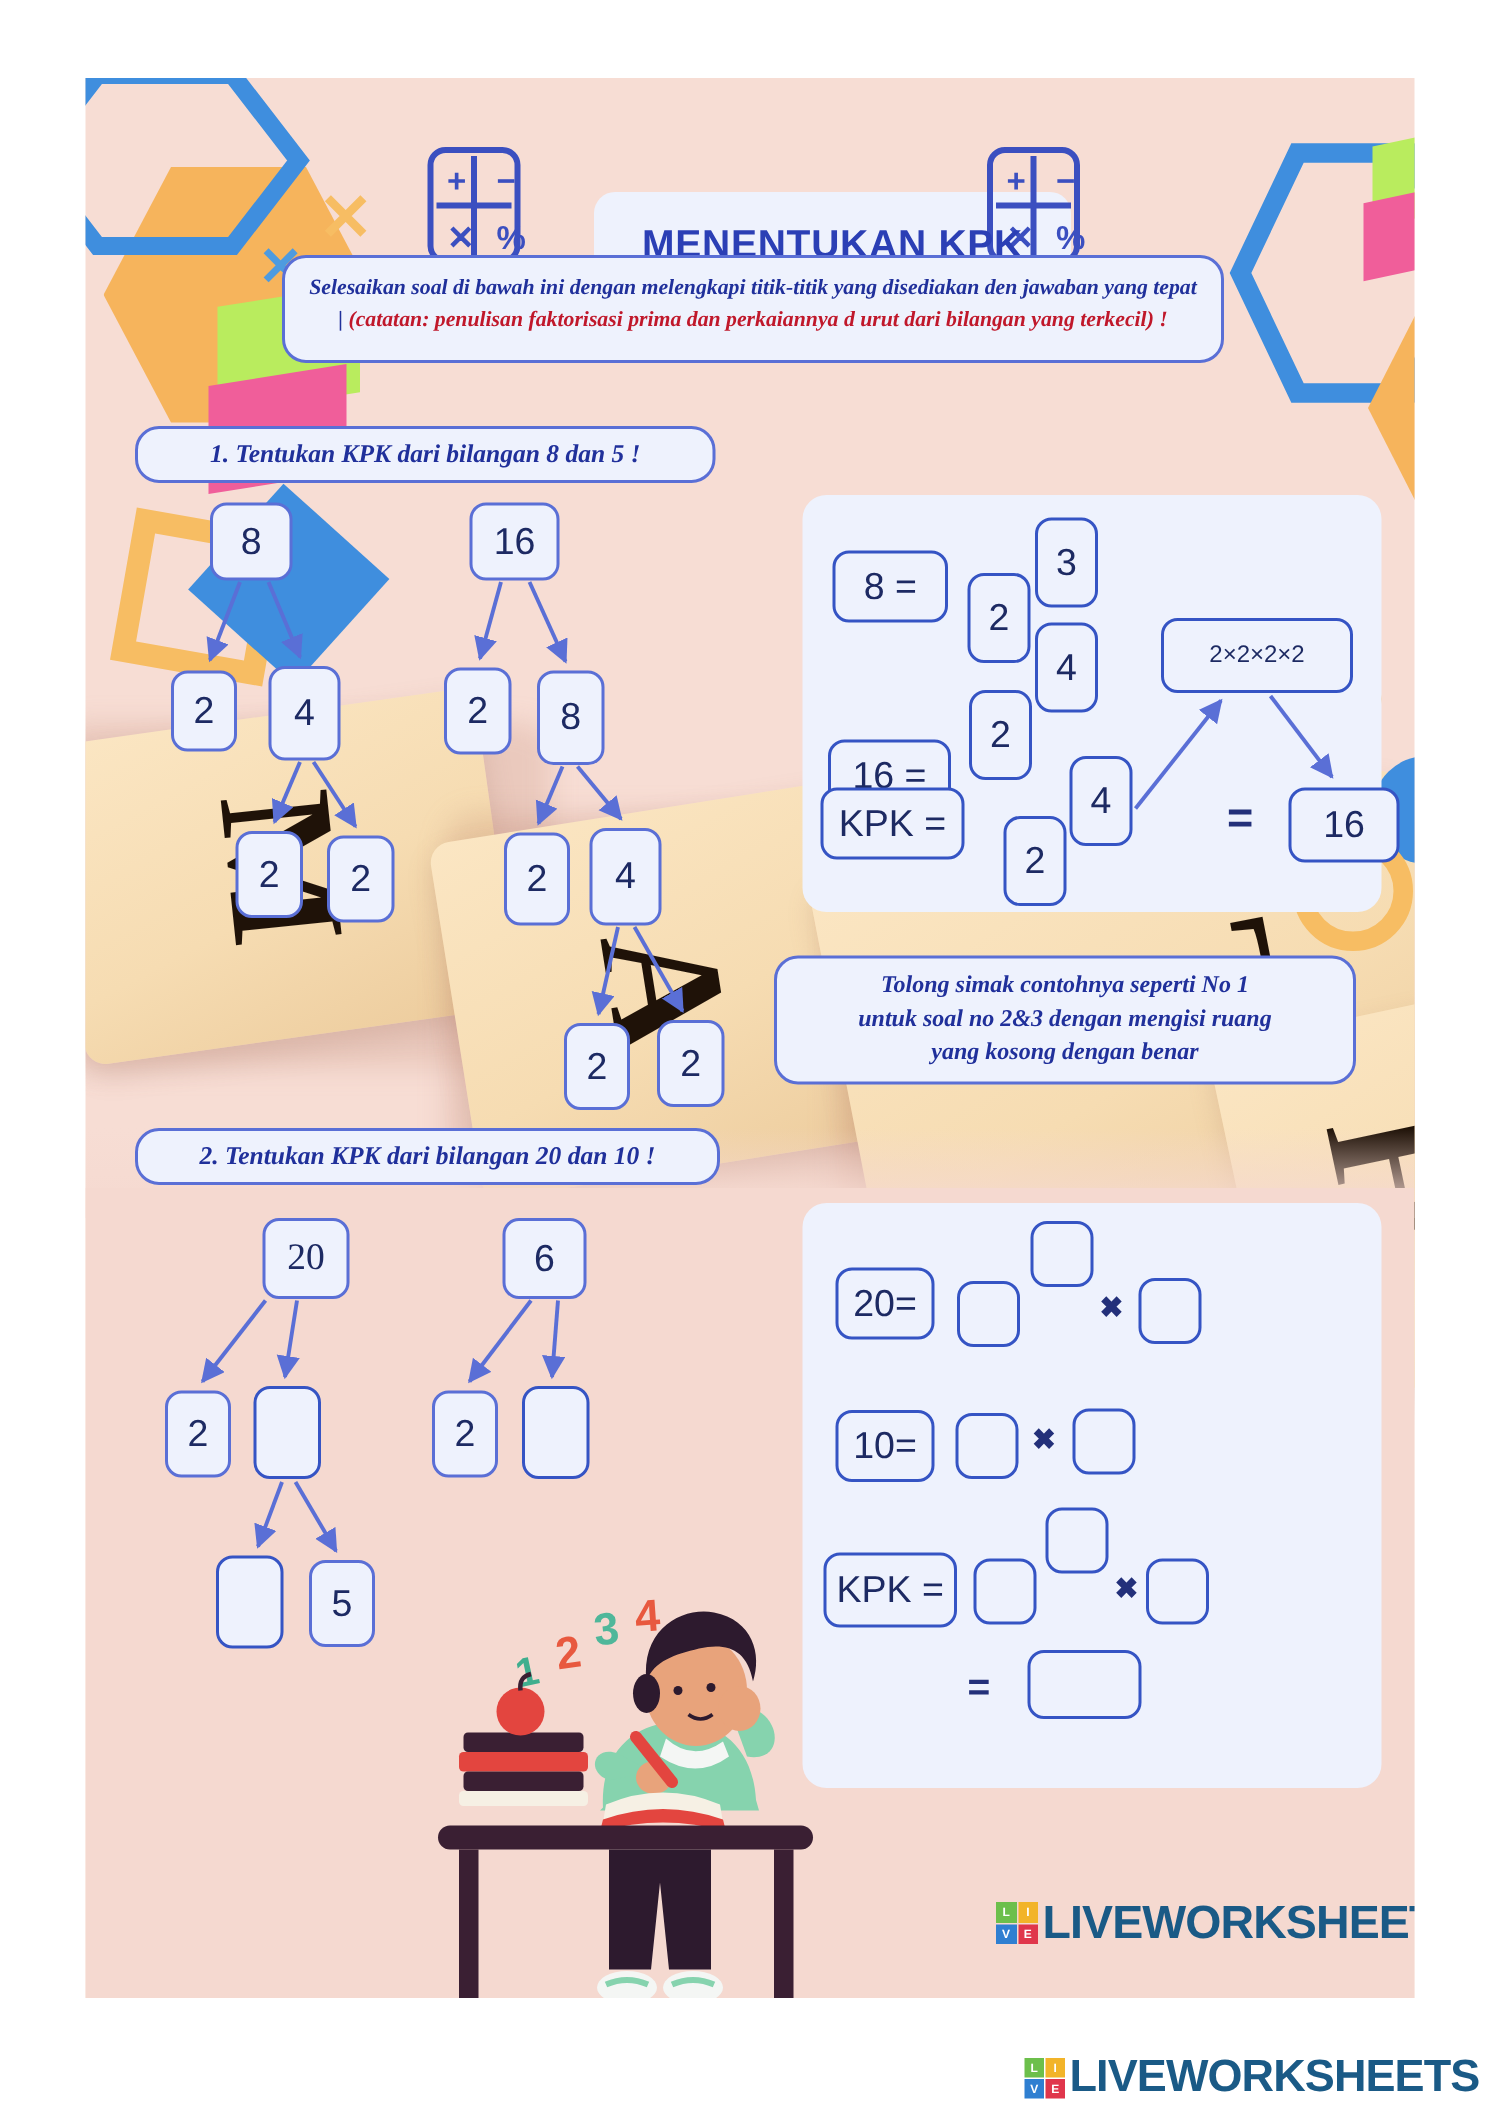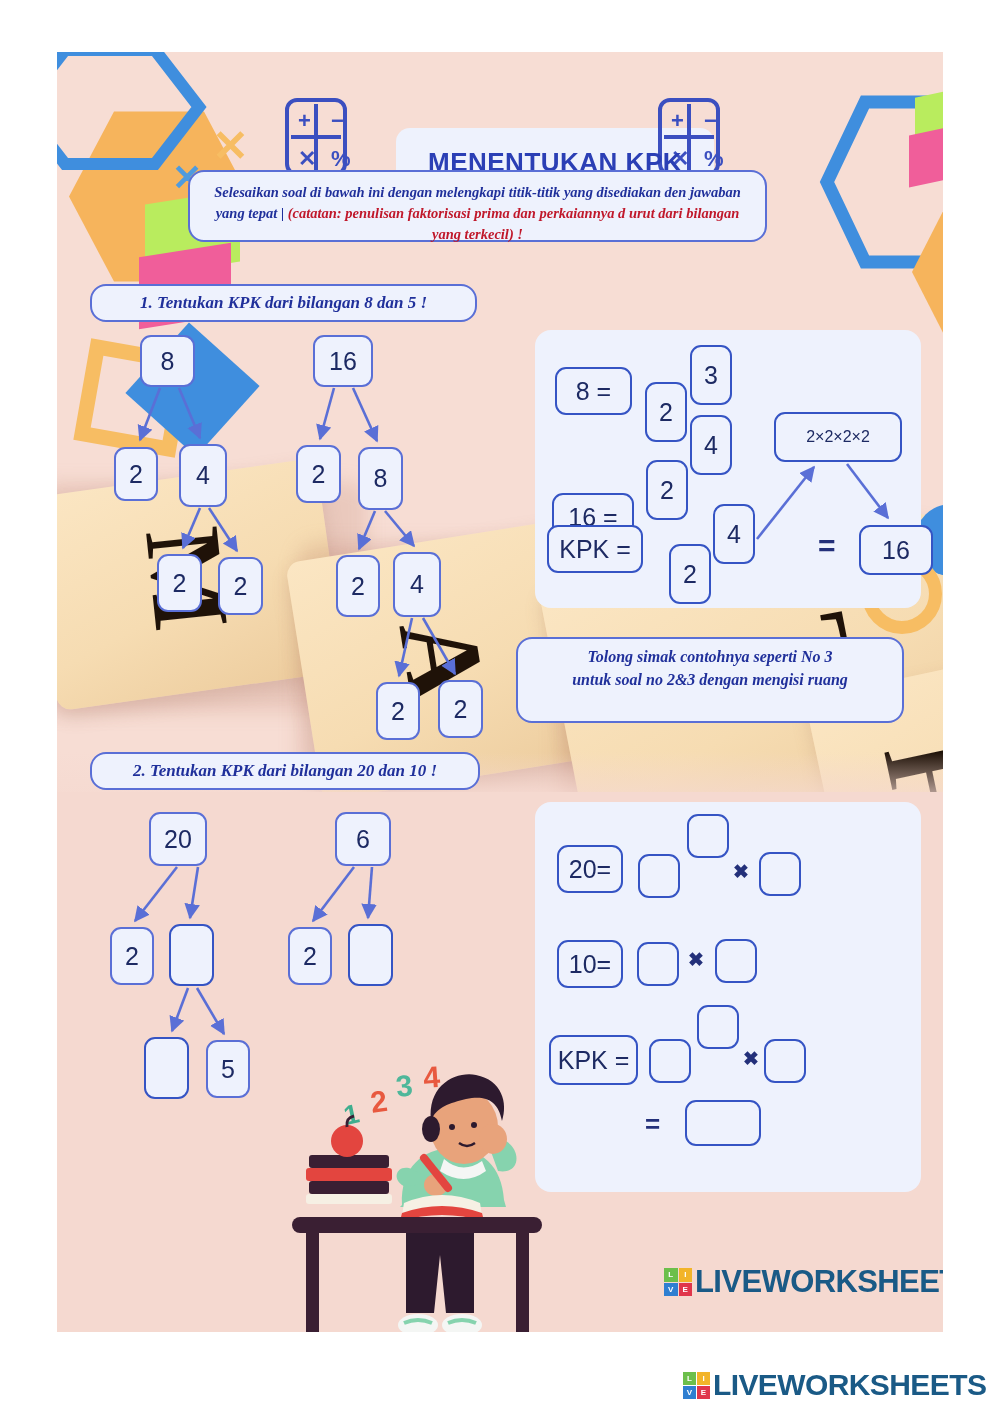--- a/index.html
+++ b/index.html
@@ -151,21 +151,21 @@
   <div class="calc" style="left:601px;top:46px;">
     <i class="vline"></i>
       <i class="hline"></i>
     <span style="left:9px;top:8px;">+</span>
     <span style="left:42px;top:8px;">−</span>
     <span style="left:9px;top:46px;">✕</span>
     <span style="left:42px;top:46px;">%</span>
   </div>
   <div id="title-text">MENENTUKAN KPK</div>
 
-  <div class="callout" style="left:131px;top:118px;width:579px;height:72px;font-size:14.5px;line-height:1.45;display:block;padding-top:10px;">
+  <div class="callout" style="left:131px;top:118px;width:628px;height:72px;font-size:14.5px;line-height:1.45;display:block;padding-top:10px;">
     <span style="color:#20309b;">Selesaikan soal di bawah ini dengan melengkapi titik-titik yang disediakan den jawaban yang tepat | </span><span style="color:#c0182b;">(catatan: penulisan faktorisasi prima dan perkaiannya d urut dari bilangan yang terkecil) !</span>
   </div>
 
   <div class="callout" style="left:33px;top:232px;width:387px;height:38px;font-size:17px;">1. Tentukan KPK dari bilangan 8 dan 5 !</div>
 
   <div class="node" style="left:83px;top:283px;width:55px;height:52px;">8</div>
   <div class="node" style="left:57px;top:395px;width:44px;height:54px;">2</div>
   <div class="node" style="left:122px;top:392px;width:48px;height:63px;">4</div>
   <div class="node" style="left:100px;top:502px;width:45px;height:58px;">2</div>
   <div class="node" style="left:161px;top:505px;width:45px;height:58px;">2</div>
@@ -186,27 +186,28 @@
   <div class="lbl" style="left:589px;top:408px;width:42px;height:60px;">2</div>
   <div class="lbl" style="left:633px;top:363px;width:42px;height:60px;">4</div>
   <div class="lbl" style="left:490px;top:473px;width:96px;height:48px;">KPK =</div>
   <div class="lbl" style="left:612px;top:492px;width:42px;height:60px;">2</div>
   <div class="lbl" style="left:656px;top:452px;width:42px;height:60px;">4</div>
   <div class="lbl" style="left:717px;top:360px;width:128px;height:50px;font-size:16px;">2×2×2×2</div>
   <div class="op" style="left:761px;top:477px;font-size:30px;">=</div>
   <div class="lbl" style="left:802px;top:473px;width:74px;height:50px;">16</div>
 
   <div class="callout" style="left:459px;top:585px;width:388px;height:86px;font-size:16px;line-height:1.42;display:block;padding-top:7px;">
-    <div>Tolong simak contohnya seperti No 3</div>
+    <div>Tolong simak contohnya seperti No 1</div>
     <div>untuk soal no 2&amp;3  dengan mengisi ruang</div>
+    <div>yang kosong dengan benar</div>
   </div>
 
   <div class="callout" style="left:33px;top:700px;width:390px;height:38px;font-size:17px;">2. Tentukan KPK dari bilangan 20 dan 10 !</div>
 
-  <div class="node" style="left:92px;top:760px;width:58px;height:54px;">20</div>
+  <div class="node" style="left:118px;top:760px;width:58px;height:54px;font-family:Liberation Serif, serif;">20</div>
   <div class="node" style="left:53px;top:875px;width:44px;height:58px;">2</div>
   <div class="slot" style="left:112px;top:872px;width:45px;height:62px;"></div>
   <div class="slot" style="left:87px;top:985px;width:45px;height:62px;"></div>
   <div class="node" style="left:149px;top:988px;width:44px;height:58px;">5</div>
 
   <div class="node" style="left:278px;top:760px;width:56px;height:54px;">6</div>
   <div class="node" style="left:231px;top:875px;width:44px;height:58px;">2</div>
   <div class="slot" style="left:291px;top:872px;width:45px;height:62px;"></div>
 
   <div class="panel" style="left:478px;top:750px;width:386px;height:390px;"></div>

